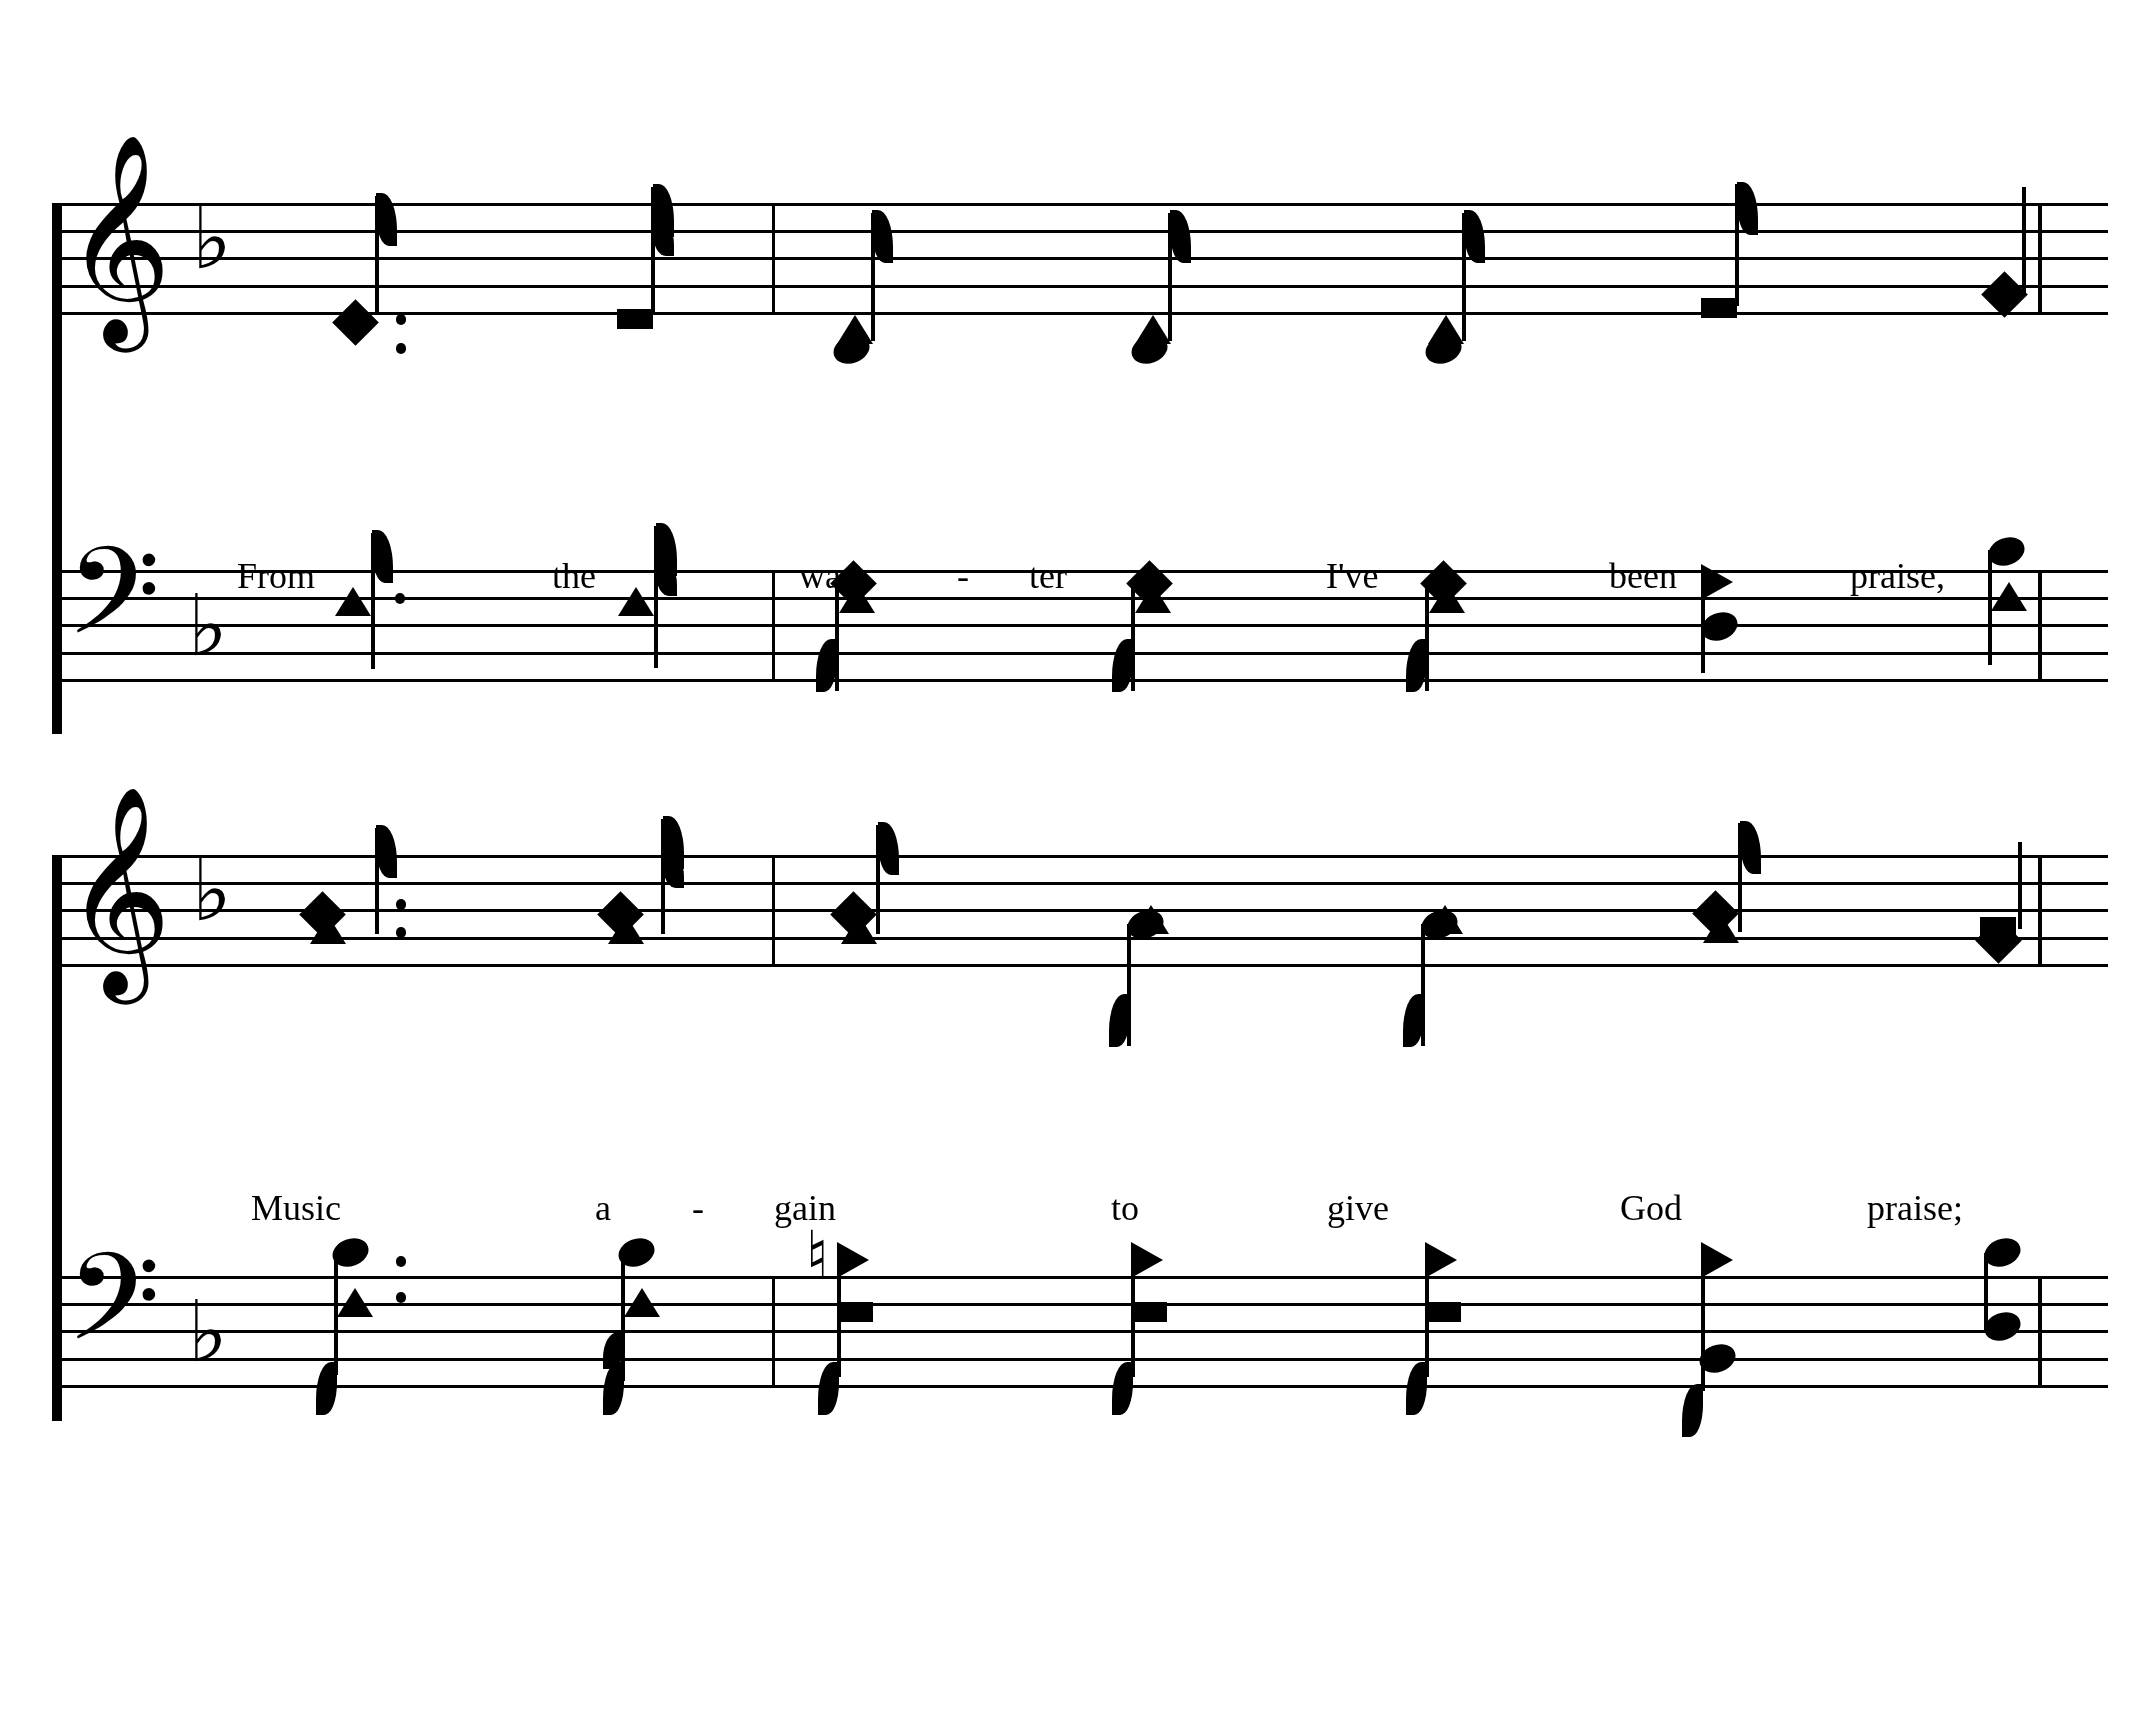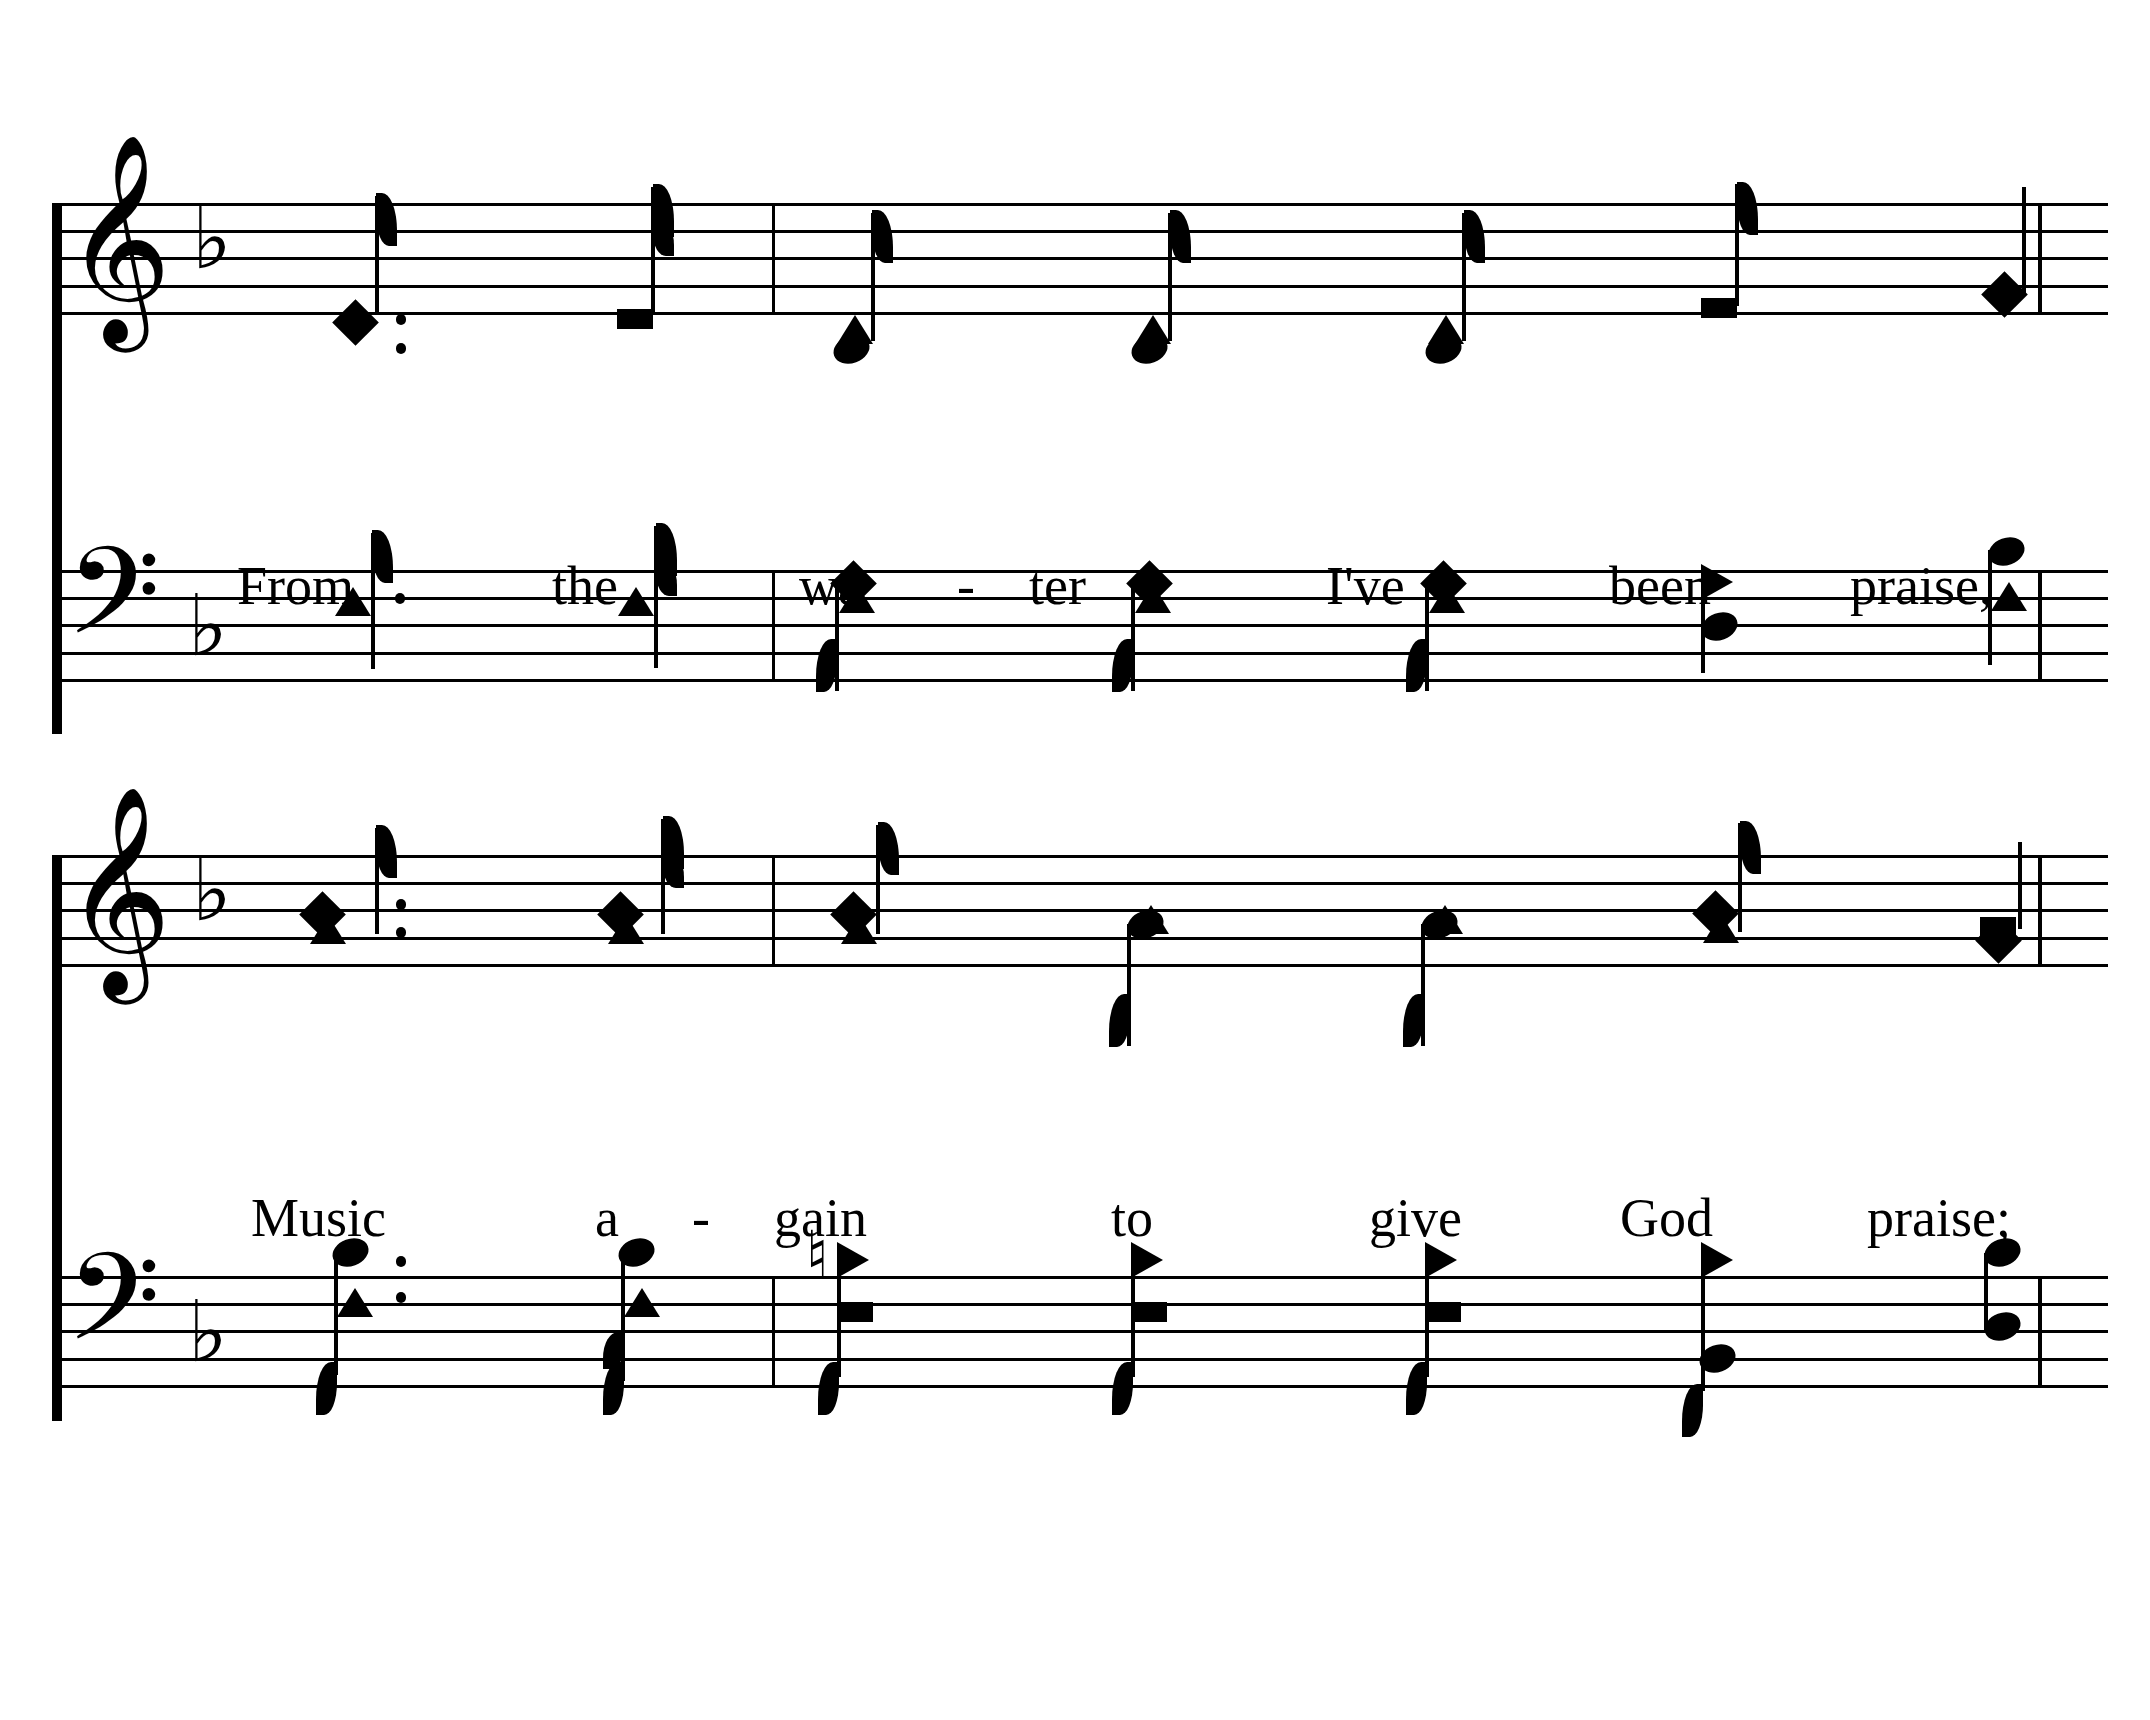--- a/index.html
+++ b/index.html
@@ -174,21 +174,21 @@
     font-family: "DejaVu Sans", sans-serif;
     font-size: 66px;
     line-height: 1;
     color: #000;
   }
 
   
   .lyric {
     position: absolute;
     font-family: "Liberation Serif", serif;
-    font-size: 54px;
+    font-size: 36px;
     color: #000;
     white-space: nowrap;
   }
   #lyrics-line-1 .lyric { top: 0; }
   .lyric-row { position: absolute; left: 0; width: 2065px; height: 65px; }
 
   
   .footer {
     position: absolute;
     left: 11.5px;
@@ -398,21 +398,21 @@
 
       <div class="final-barline" style="left:1986px; top:0; height:112px;"></div>
     </div>
 
     <div class="lyric-row" id="lyrics-line-2" style="top:366px;">
       <span class="lyric" style="left:208px;">Music</span>
       <span class="lyric" style="left:552px;">a</span>
       <span class="lyric" style="left:649px;">-</span>
       <span class="lyric" style="left:731px;">gain</span>
       <span class="lyric" style="left:1068px;">to</span>
-      <span class="lyric" style="left:1326px;">give</span>
+      <span class="lyric" style="left:1284px;">give</span>
       <span class="lyric" style="left:1577px;">God</span>
       <span class="lyric" style="left:1824px;">praise;</span>
     </div>
 
     <div class="staff" id="s2-bass">
       <div class="line l1"></div>
       <div class="line l2"></div>
       <div class="line l3"></div>
       <div class="line l4"></div>
       <div class="line l5"></div>

